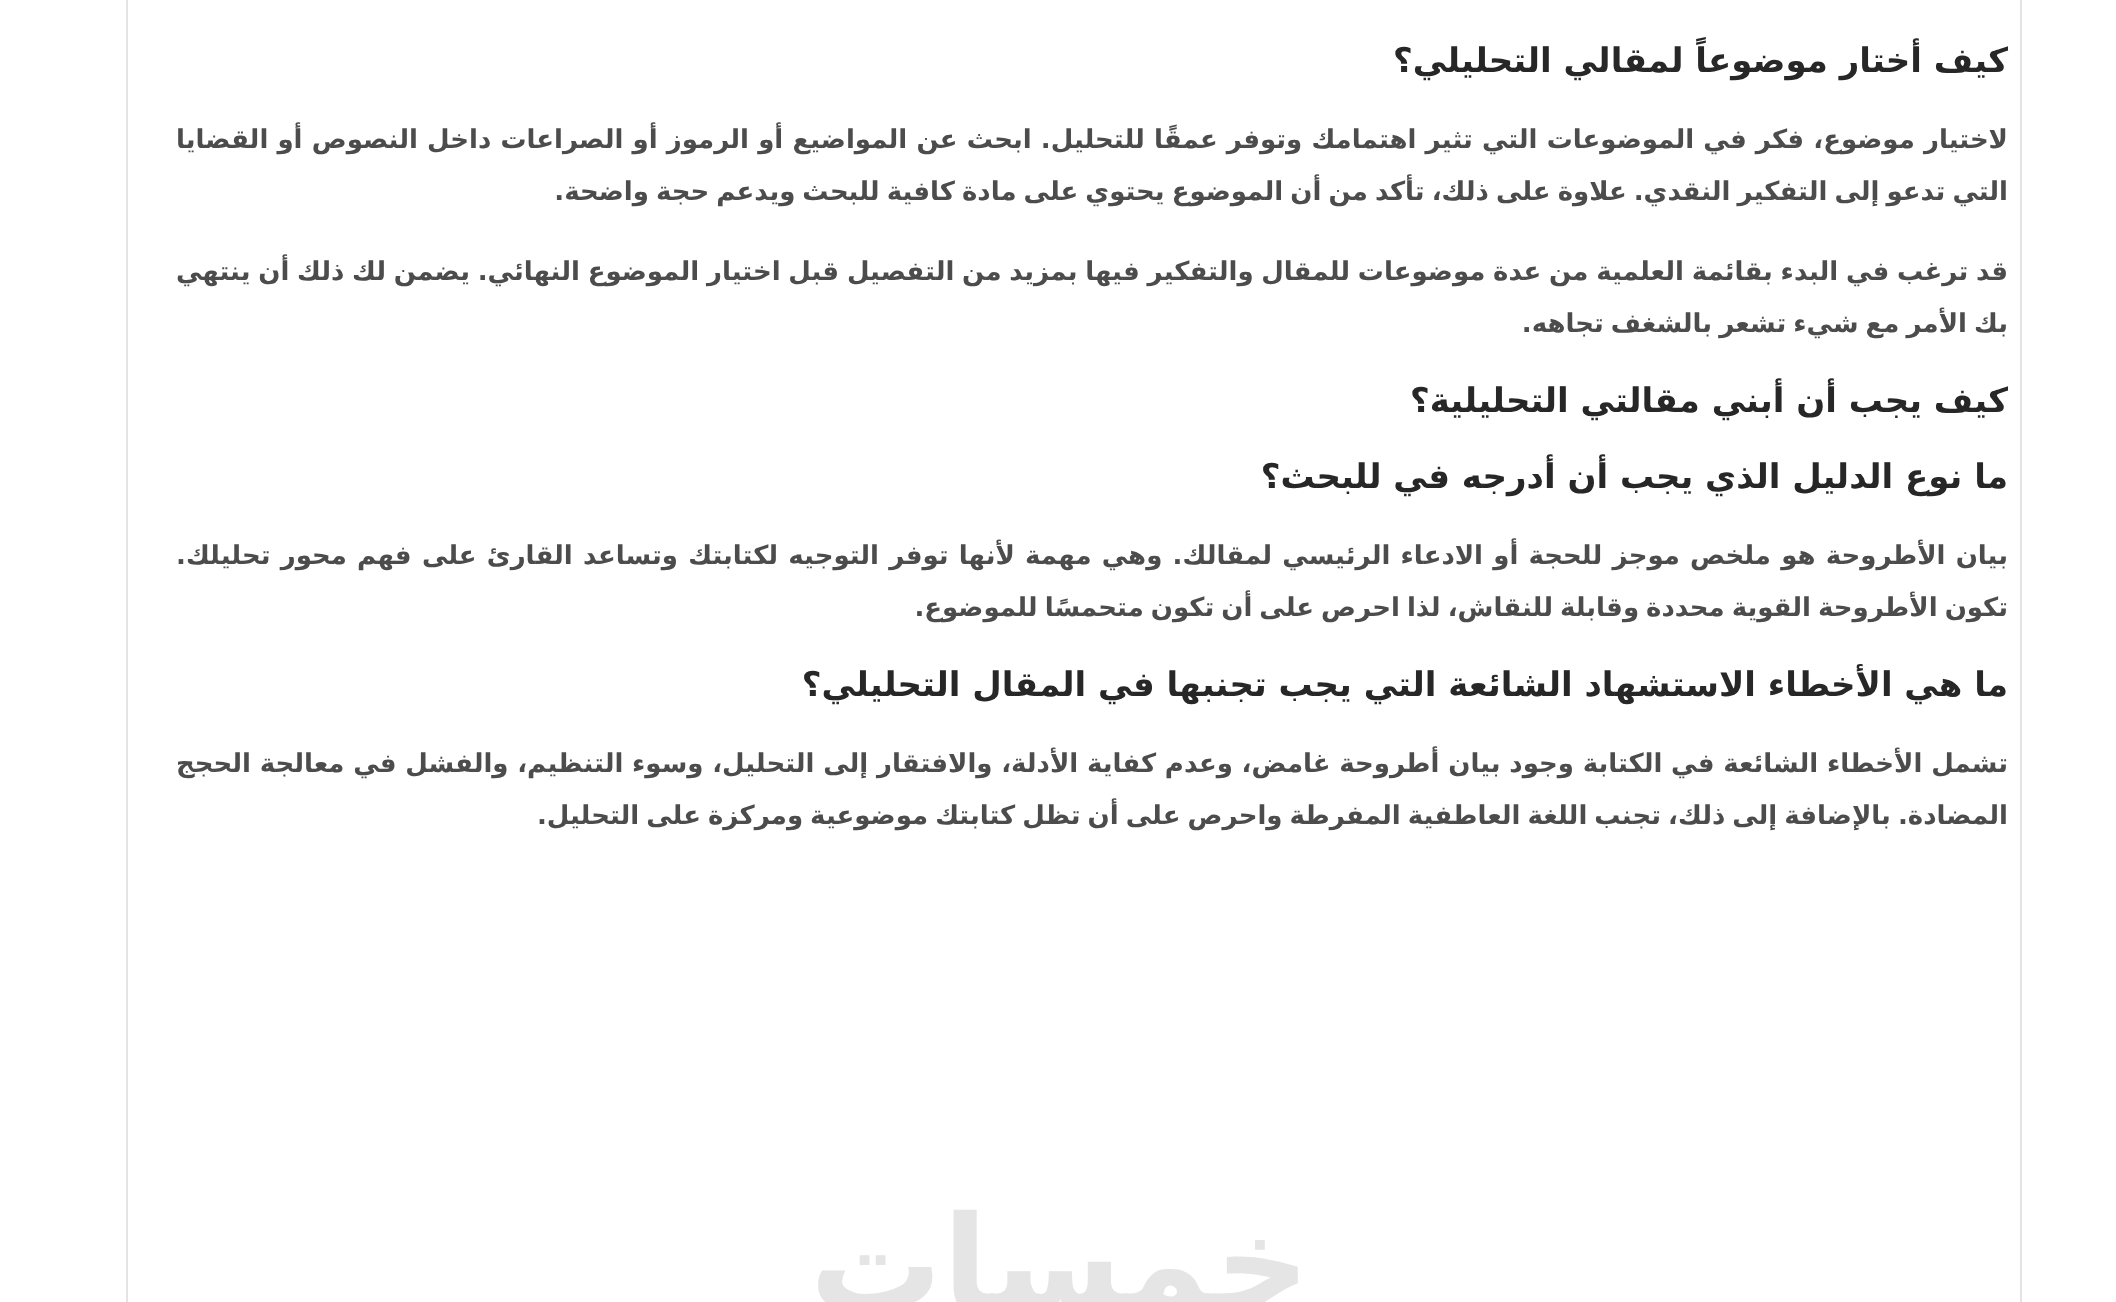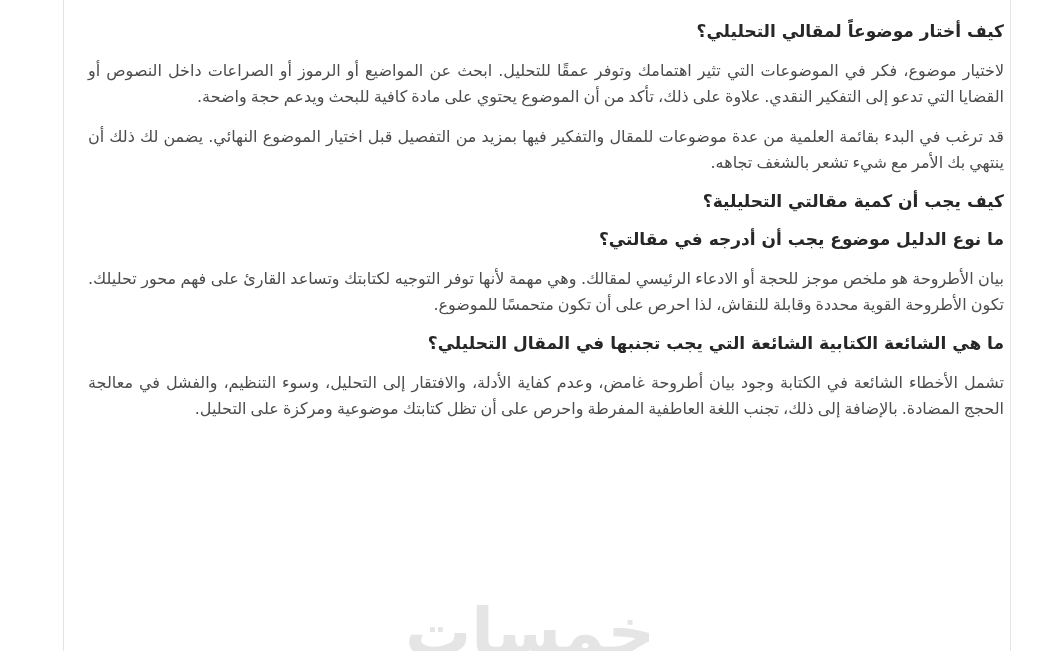--- a/index.html
+++ b/index.html
@@ -28,27 +28,28 @@
   .content { position: relative; z-index: 2; }
   h2 {
     font-size: 17px;
     line-height: 22px;
     font-weight: bold;
     color: #272727;
     margin: 8px 0 16px 0;
     text-align: right;
   }
   p {
-    font-size: 16px;
+    font-size: 13px;
     line-height: 26px;
     color: #4c4c4c;
     margin: 0 0 14px 0;
     text-align: justify;
     text-justify: inter-word;
     word-spacing: -1px;
+    font-weight: bold;
   }
   .watermark {
     position: absolute;
     left: 425px;
     top: 594px;
     width: 230px;
     font-size: 66px;
     font-weight: bold;
     color: #e5e5e5;
     direction: rtl;
@@ -66,31 +67,31 @@
 <div class="page">
   <div class="content">
 
     <section>
       <h2>كيف أختار موضوعاً لمقالي التحليلي؟</h2>
       <p>لاختيار موضوع، فكر في الموضوعات التي تثير اهتمامك وتوفر عمقًا للتحليل. ابحث عن المواضيع أو الرموز أو الصراعات داخل النصوص أو القضايا التي تدعو إلى التفكير النقدي. علاوة على ذلك، تأكد من أن الموضوع يحتوي على مادة كافية للبحث ويدعم حجة واضحة.</p>
       <p>قد ترغب في البدء بقائمة العلمية من عدة موضوعات للمقال والتفكير فيها بمزيد من التفصيل قبل اختيار الموضوع النهائي. يضمن لك ذلك أن ينتهي بك الأمر مع شيء تشعر بالشغف تجاهه.</p>
     </section>
 
     <section>
-      <h2>كيف يجب أن كمية مقالتي التحليلية؟</h2>
+      <h2>كيف يجب أن أبني مقالتي التحليلية؟</h2>
     </section>
 
     <section>
-      <h2>ما نوع الدليل موضوع يجب أن أدرجه في مقالتي؟</h2>
+      <h2>ما نوع الدليل الذي يجب أن أدرجه في للبحث؟</h2>
     </section>
 
     <section>
       <p>بيان الأطروحة هو ملخص موجز للحجة أو الادعاء الرئيسي لمقالك. وهي مهمة لأنها توفر التوجيه لكتابتك وتساعد القارئ على فهم محور تحليلك. تكون الأطروحة القوية محددة وقابلة للنقاش، لذا احرص على أن تكون متحمسًا للموضوع.</p>
     </section>
 
     <section>
-      <h2>ما هي الشائعة الكتابية الشائعة التي يجب تجنبها في المقال التحليلي؟</h2>
+      <h2>ما هي الأخطاء الاستشهاد الشائعة التي يجب تجنبها في المقال التحليلي؟</h2>
       <p>تشمل الأخطاء الشائعة في الكتابة وجود بيان أطروحة غامض، وعدم كفاية الأدلة، والافتقار إلى التحليل، وسوء التنظيم، والفشل في معالجة الحجج المضادة. بالإضافة إلى ذلك، تجنب اللغة العاطفية المفرطة واحرص على أن تظل كتابتك موضوعية ومركزة على التحليل.</p>
 
     </section>
 
   </div>
 </div>
 
 </body></html>

